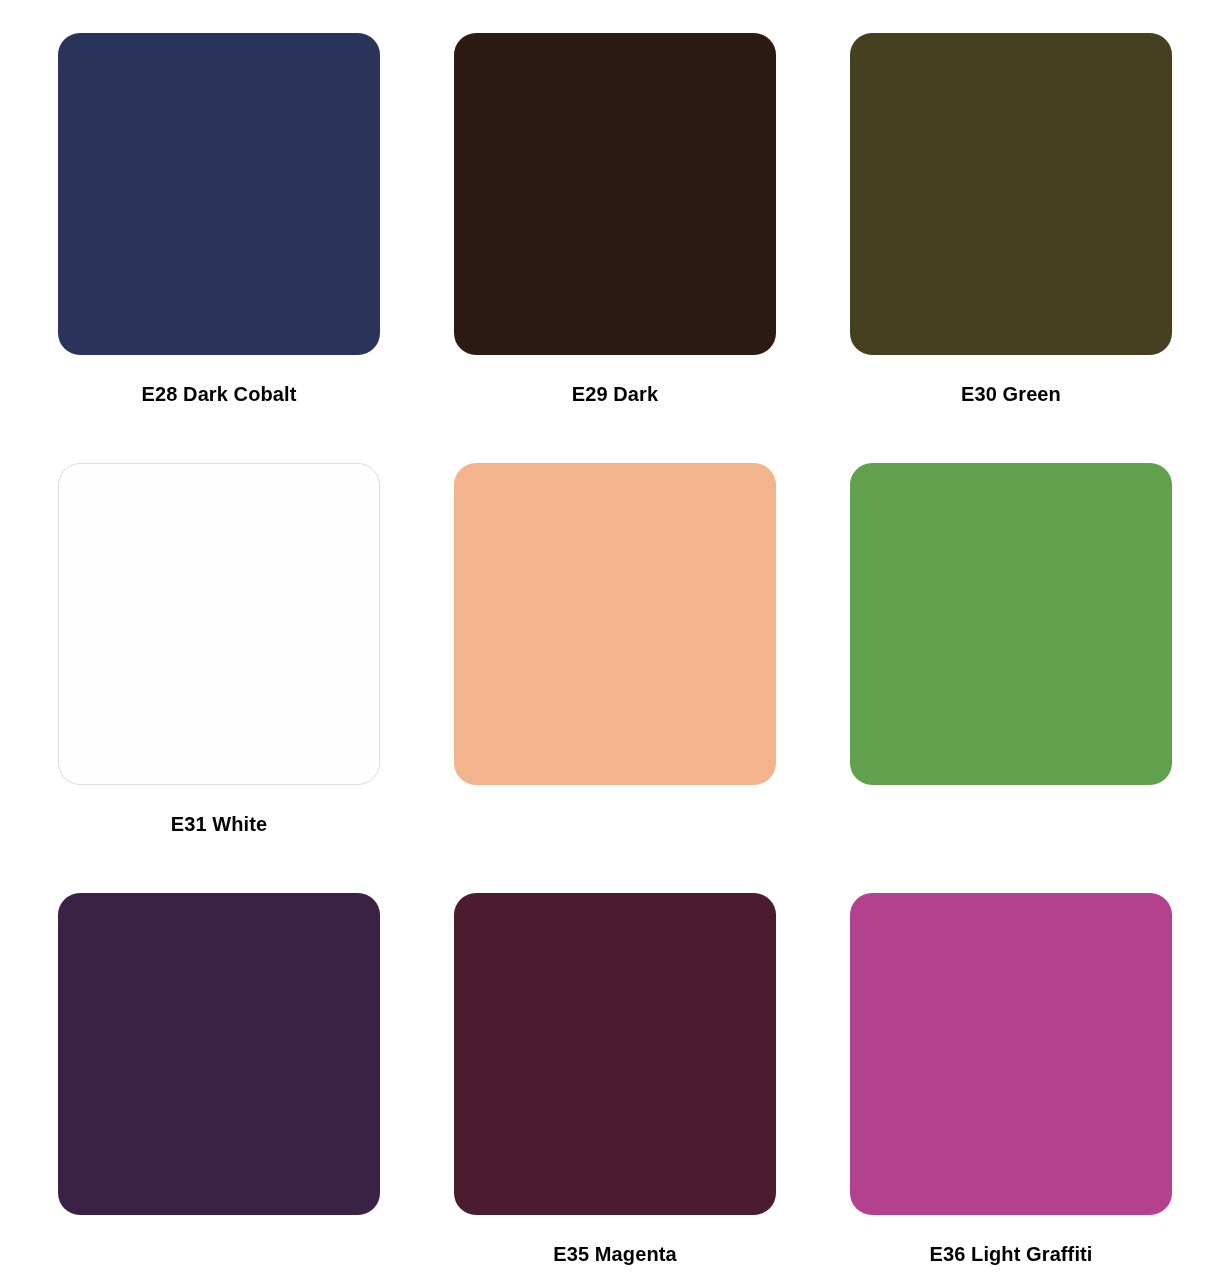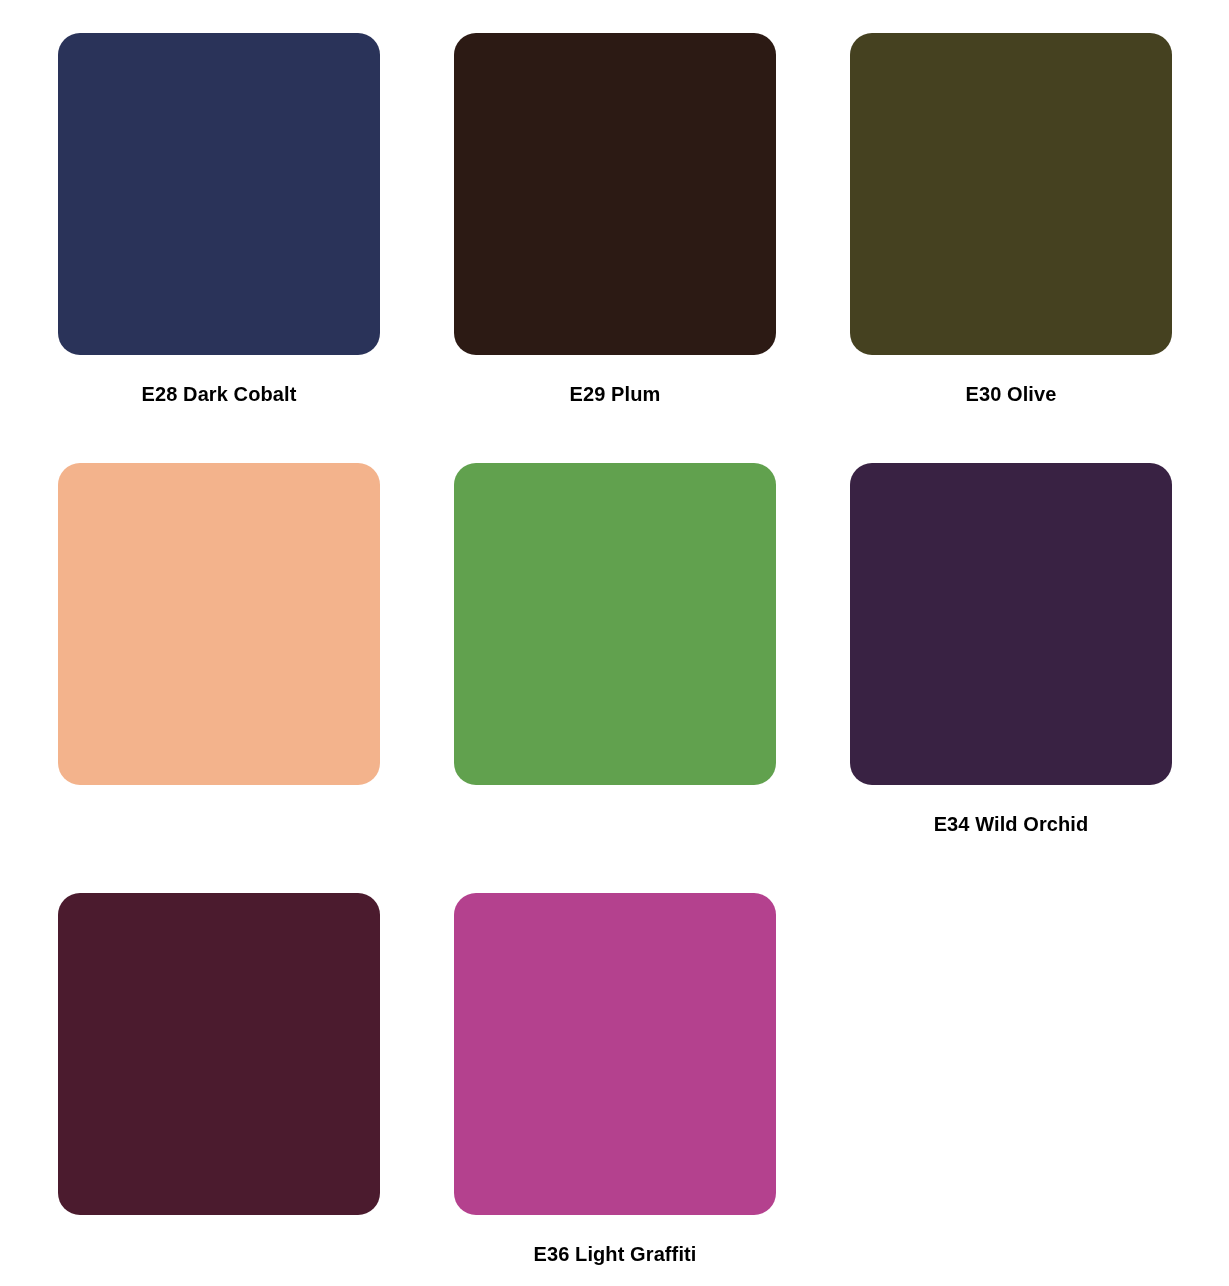--- a/index.html
+++ b/index.html
@@ -66,44 +66,48 @@
 
 <div class="palette-grid">
 
   <div class="swatch-cell">
     <div class="swatch-chip" style="background-color: rgb(42, 51, 89);"></div>
     <div class="swatch-label">E28 Dark Cobalt</div>
   </div>
 
   <div class="swatch-cell">
     <div class="swatch-chip" style="background-color: rgb(44, 26, 20);"></div>
-    <div class="swatch-label">E29 Plum</div>
+    <div class="swatch-label">E29 Dark</div>
   </div>
 
   <div class="swatch-cell">
     <div class="swatch-chip" style="background-color: rgb(69, 65, 32);"></div>
-    <div class="swatch-label">E30 Olive</div>
+    <div class="swatch-label">E30 Green</div>
   </div>
 
+  <div class="swatch-cell">
+    <div class="swatch-chip is-light" style="background-color: rgb(254, 254, 254);"></div>
+    <div class="swatch-label">E31 White</div>
+  </div>
 
   <div class="swatch-cell">
     <div class="swatch-chip" style="background-color: rgb(243, 179, 140);"></div>
   </div>
 
   <div class="swatch-cell">
     <div class="swatch-chip" style="background-color: rgb(97, 161, 78);"></div>
   </div>
 
   <div class="swatch-cell">
     <div class="swatch-chip" style="background-color: rgb(57, 34, 67);"></div>
-    <div class="swatch-label">E34 Wild Orchid</div>
   </div>
 
   <div class="swatch-cell">
     <div class="swatch-chip" style="background-color: rgb(75, 27, 46);"></div>
+    <div class="swatch-label">E35 Magenta</div>
   </div>
 
   <div class="swatch-cell">
     <div class="swatch-chip" style="background-color: rgb(180, 65, 142);"></div>
     <div class="swatch-label">E36 Light Graffiti</div>
   </div>
 
 </div>
 
 </body></html>

